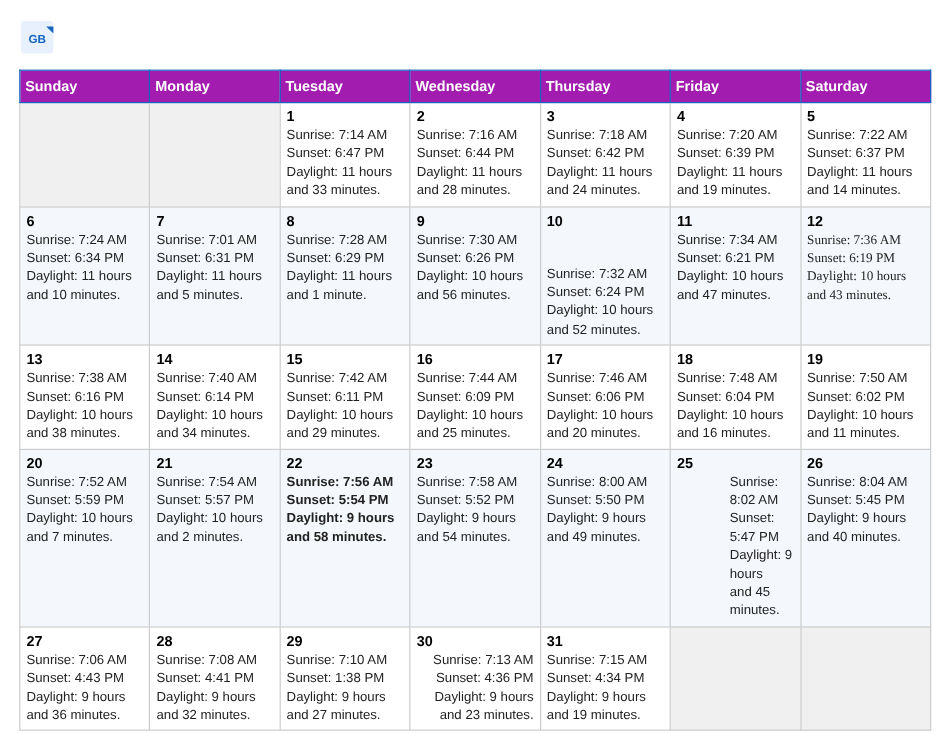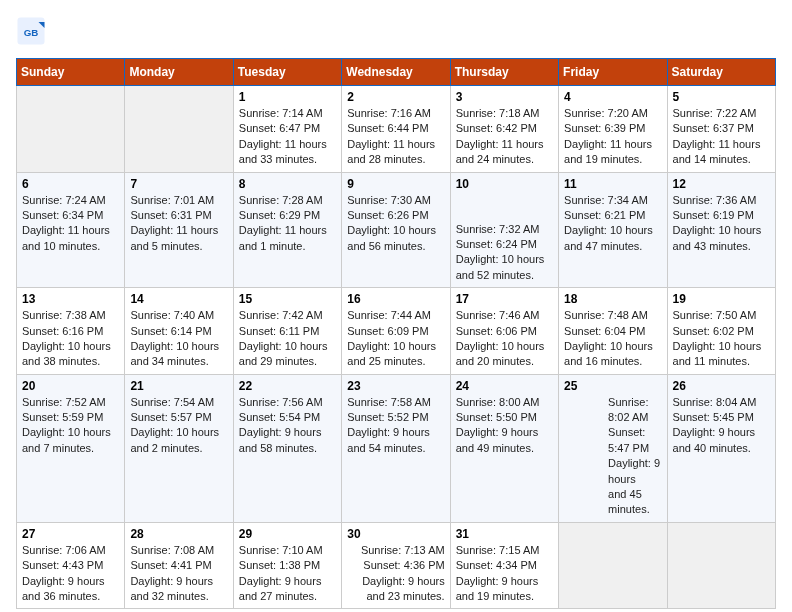--- a/index.html
+++ b/index.html
@@ -42,21 +42,21 @@
     .location {
       font-size: 16px;
       color: #444;
     }
     table {
       width: 100%;
       border-collapse: collapse;
       font-size: 11px;
     }
     thead tr th {
-      background-color: #c2410c;
+      background-color: #a21caf;
       color: #fff;
       padding: 6px 4px;
       text-align: left;
       font-size: 12px;
       font-weight: bold;
       border: 1px solid #1565c0;
     }
     td {
       border: 1px solid #ccc;
       padding: 4px 5px;
@@ -198,21 +198,21 @@
         </td>
         <td>
           <span class="day-num">11</span>
           <div class="day-info" style="white-space: pre-line;">Sunrise: 7:34 AM
 Sunset: 6:21 PM
 Daylight: 10 hours
 and 47 minutes.</div>
         </td>
         <td>
           <span class="day-num">12</span>
-          <div class="day-info" style="white-space: pre-line;">Sunrise: 7:36 AM
+          <div class="day-info" style="white-space: pre-line; font-family: Liberation Serif, serif;">Sunrise: 7:36 AM
 Sunset: 6:19 PM
 Daylight: 10 hours
 and 43 minutes.</div>
         </td>
       </tr>
       <tr>
         <td>
           <span class="day-num">13</span>
           <div class="day-info" style="white-space: pre-line;">Sunrise: 7:38 AM
 Sunset: 6:16 PM
@@ -272,21 +272,21 @@
         </td>
         <td>
           <span class="day-num">21</span>
           <div class="day-info" style="white-space: pre-line;">Sunrise: 7:54 AM
 Sunset: 5:57 PM
 Daylight: 10 hours
 and 2 minutes.</div>
         </td>
         <td>
           <span class="day-num">22</span>
-          <div class="day-info" style="white-space: pre-line;">Sunrise: 7:56 AM
+          <div class="day-info" style="white-space: pre-line; font-weight: bold;">Sunrise: 7:56 AM
 Sunset: 5:54 PM
 Daylight: 9 hours
 and 58 minutes.</div>
         </td>
         <td>
           <span class="day-num">23</span>
           <div class="day-info" style="white-space: pre-line;">Sunrise: 7:58 AM
 Sunset: 5:52 PM
 Daylight: 9 hours
 and 54 minutes.</div>

